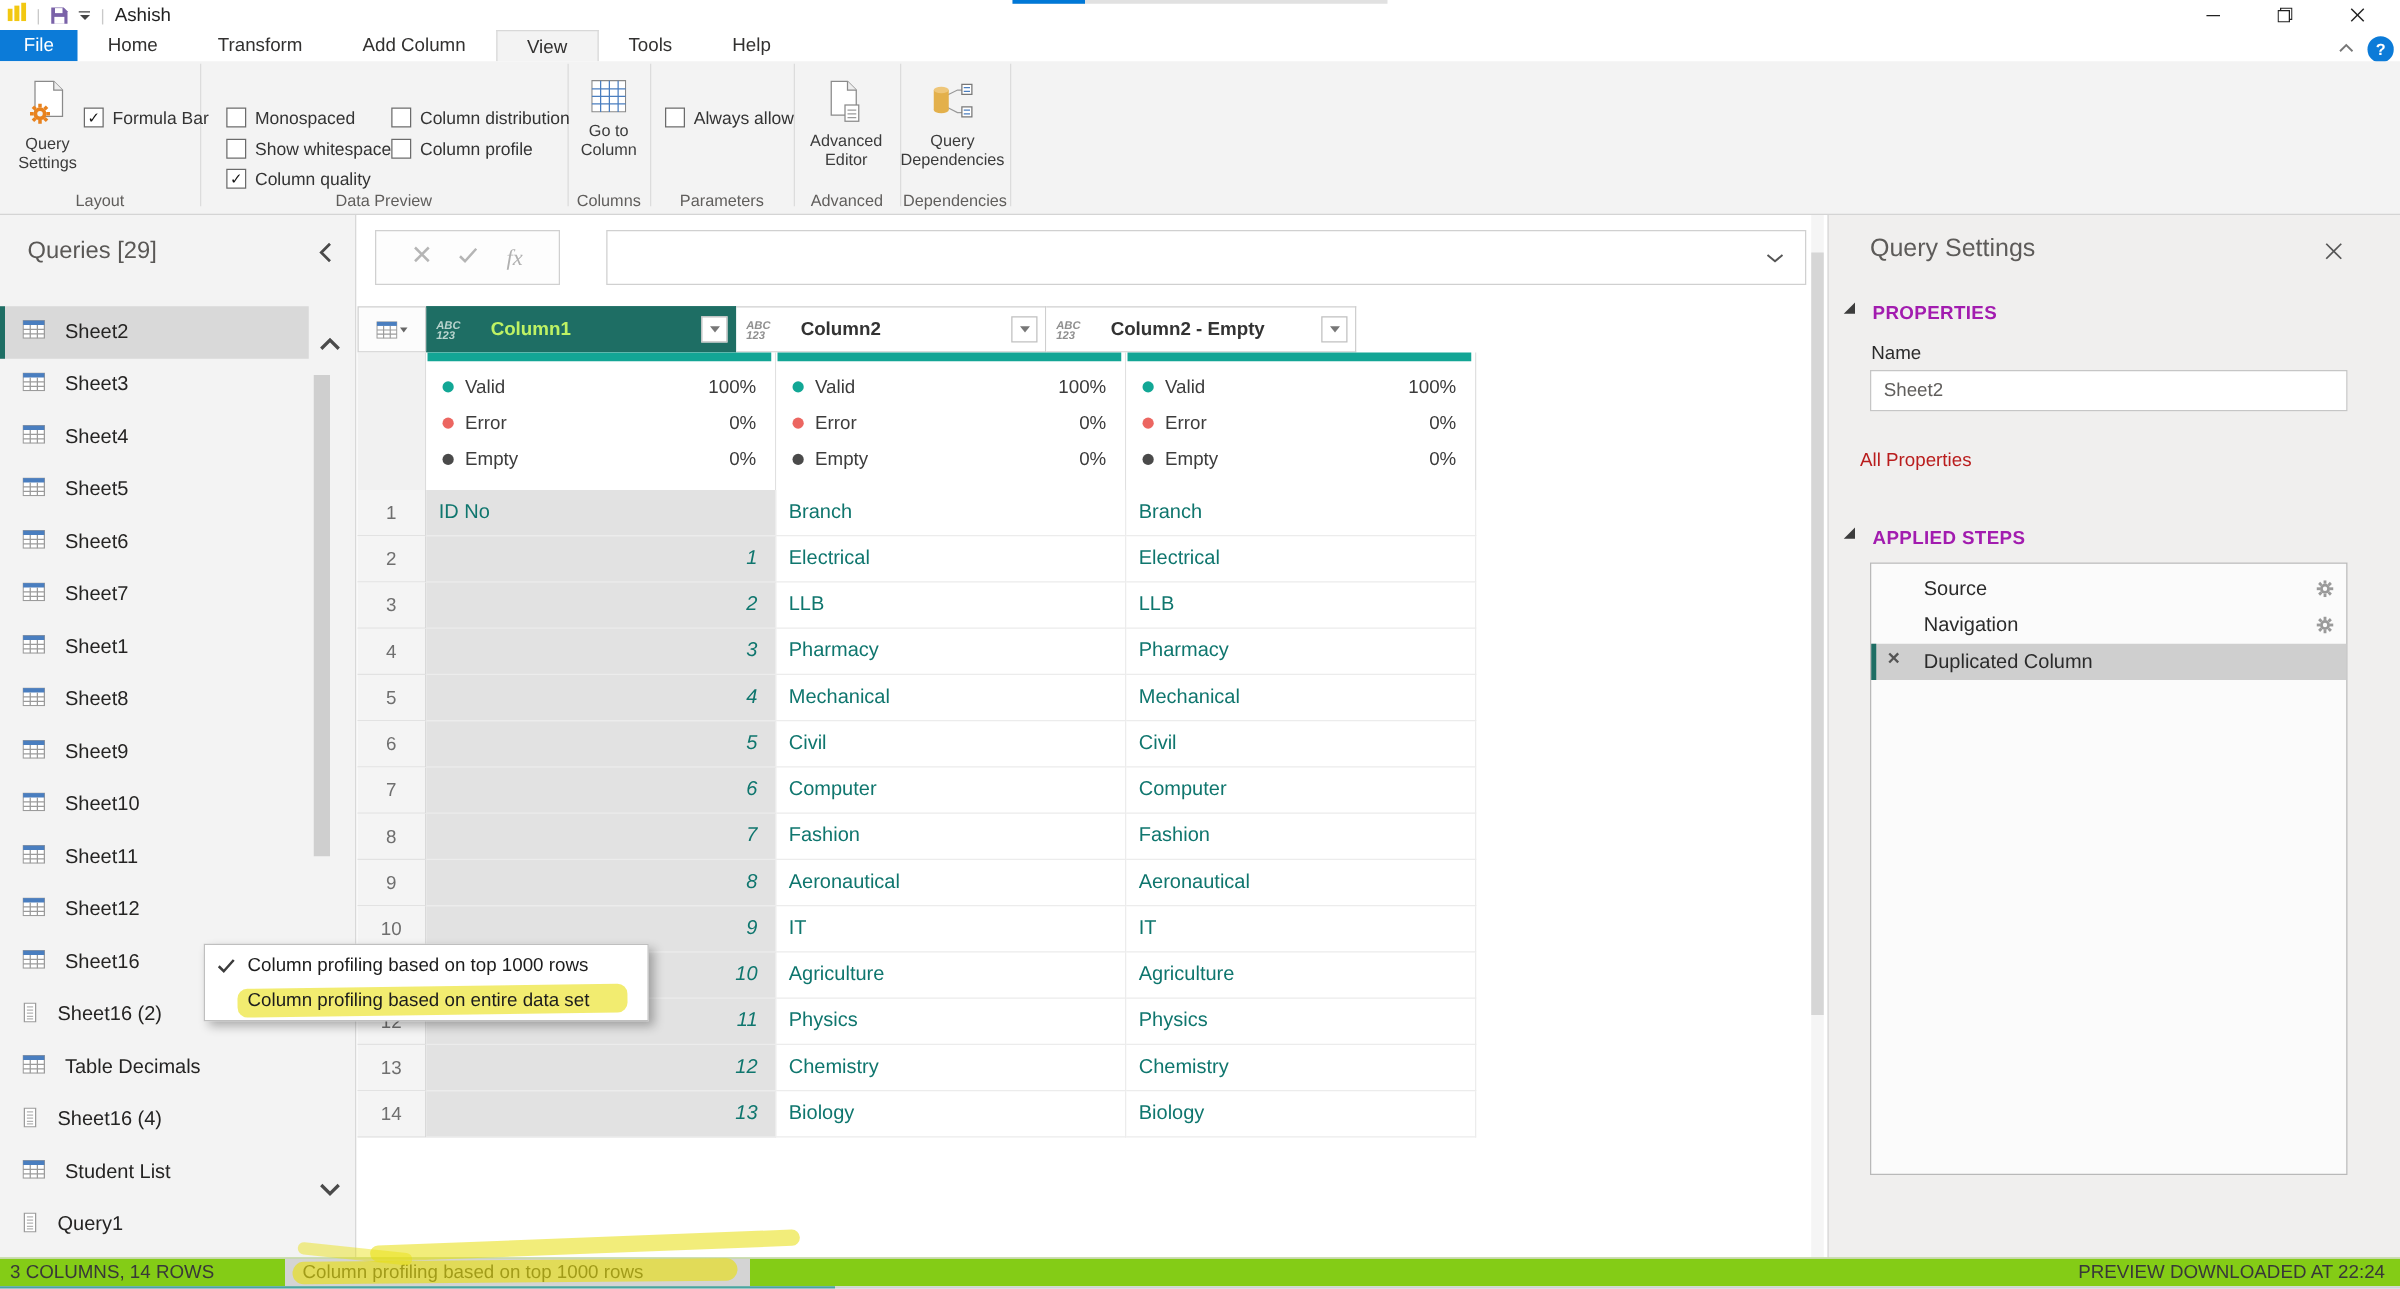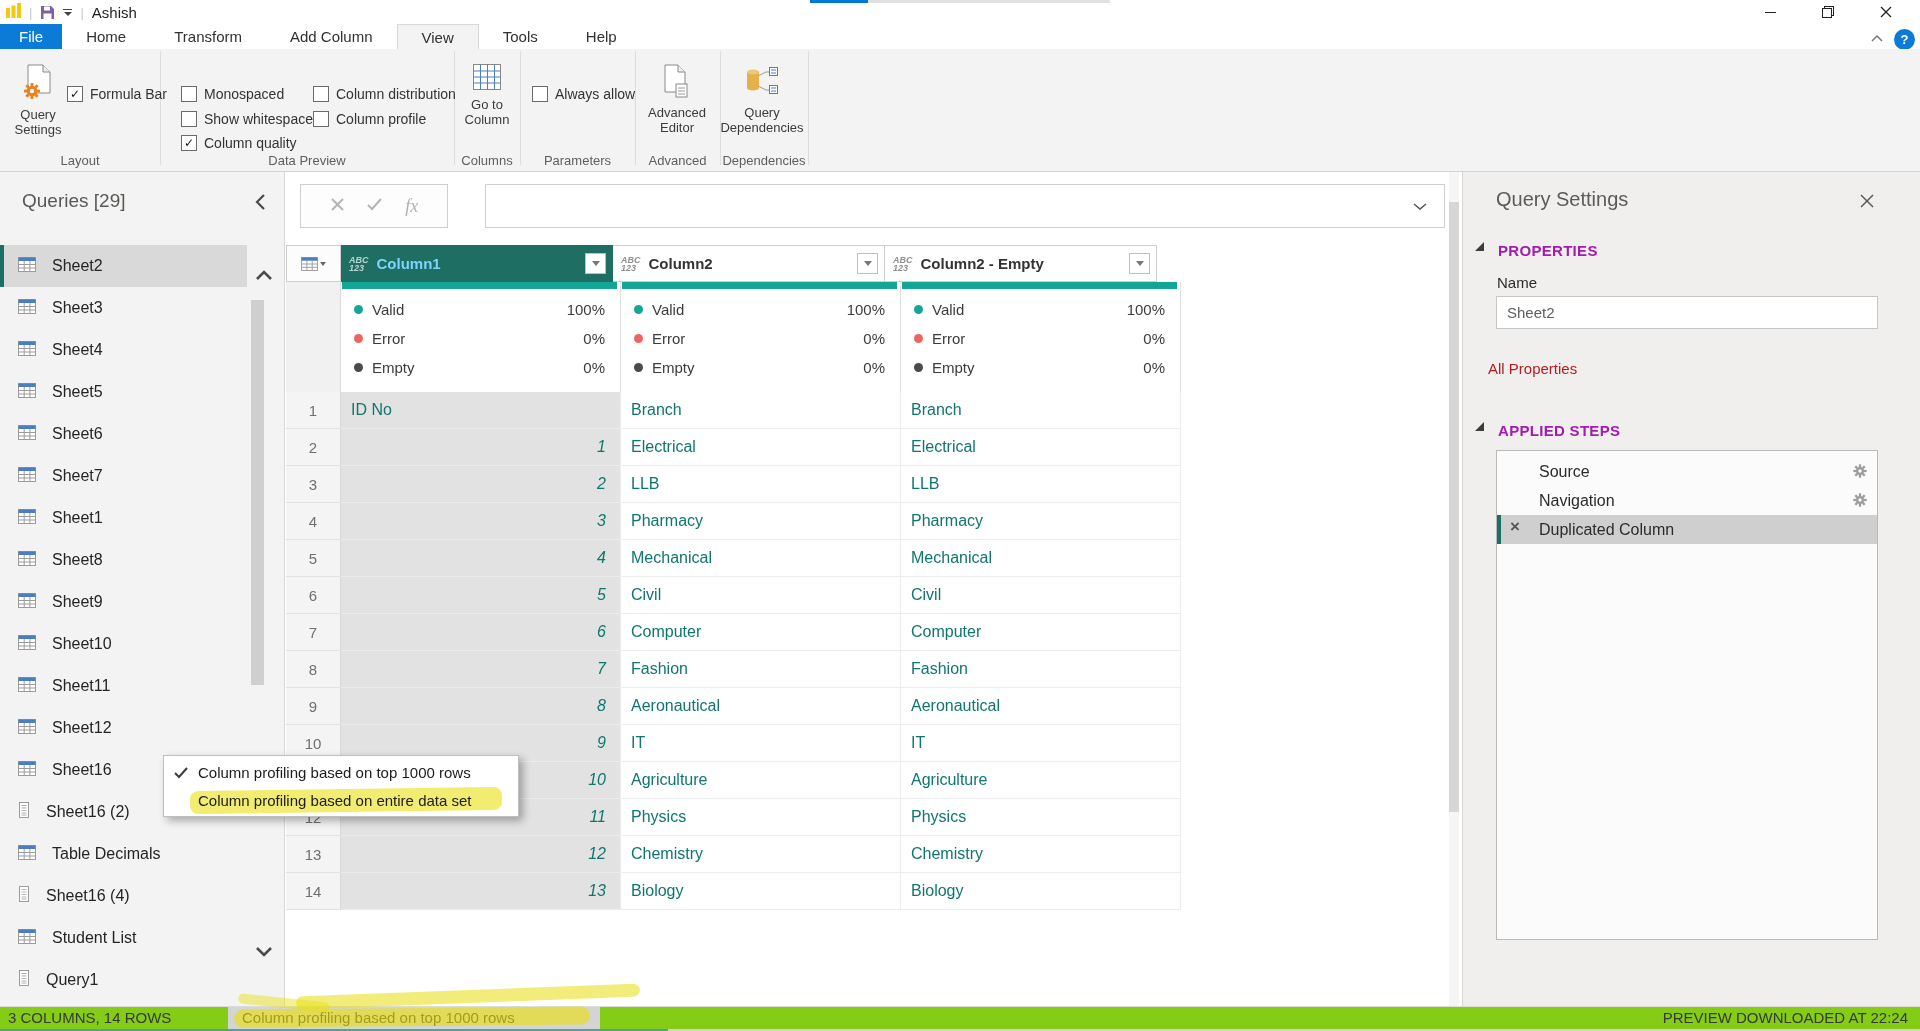--- a/index.html
+++ b/index.html
@@ -56,27 +56,27 @@
   .fbar{position:absolute;left:199px;top:12px;width:960px;height:44px;border:1px solid #d0d0d0;background:#fff;
         box-sizing:border-box;display:flex;align-items:center;padding:0 16px;
         font-family:"DejaVu Sans Mono","Liberation Mono",monospace;font-size:15px;font-weight:700;color:#1f1f1f;}
   .f-str{color:#a31515;}
   .fbar .fchev{margin-left:auto;}
   
   .grid{position:absolute;left:0;top:73px;}
   .ghead{display:flex;}
   .corner{width:55px;height:37px;background:#fcfcfc;border:1px solid #cfcfcf;box-sizing:border-box;
           display:flex;align-items:center;justify-content:center;gap:2px;}
-  .hcell{width:272px;height:37px;background:#fff;border-top:1px solid #cfcfcf;border-right:1px solid #cfcfcf;border-bottom:1px solid #cfcfcf;
-         box-sizing:border-box;display:flex;align-items:center;padding:0 6px 0 8px;gap:8px;}
+  .hcell{width:248px;height:37px;background:#fff;border-top:1px solid #cfcfcf;border-right:1px solid #cfcfcf;border-bottom:1px solid #cfcfcf;
+         box-sizing:border-box;display:flex;align-items:center;padding:0 6px 0 8px;gap:24px;}
   .hcell.sel{background:#1e6e64;border-color:#1e6e64;}
   .badge{display:flex;flex-direction:column;font-size:9px;line-height:8px;font-weight:bold;color:#8f8f8f;}
   .hcell.sel .badge{color:#b9d4ce;}
   .hname{font-size:15px;font-weight:bold;color:#333;flex:1;}
-  .hcell.sel .hname{color:#7dd3fc;}
+  .hcell.sel .hname{color:#bef264;}
   .hdrop{width:21px;height:21px;background:#fff;border:1px solid #c0c0c0;box-sizing:border-box;
          display:flex;align-items:center;justify-content:center;}
   .hdrop i{width:0;height:0;border-left:4px solid transparent;border-right:4px solid transparent;border-top:5px solid #777;}
   .gquality{display:flex;}
   .qgutter{width:55px;height:110px;background:#f1f1f1;border-right:1px solid #dcdcdc;box-sizing:border-box;}
   .qcell{width:280px;height:110px;background:#fff;border-right:1px solid #e0e0e0;box-sizing:border-box;padding:0 1px;}
   .qbar{height:7px;margin:0 2px 6px 0;}
   .qrow{display:flex;align-items:center;height:29px;padding:0 14px 0 12px;font-size:15px;color:#3c3c3c;gap:9px;justify-content:center;}
   .qdot{width:9px;height:9px;border-radius:50%;}
   .qval{margin-left:auto;}

